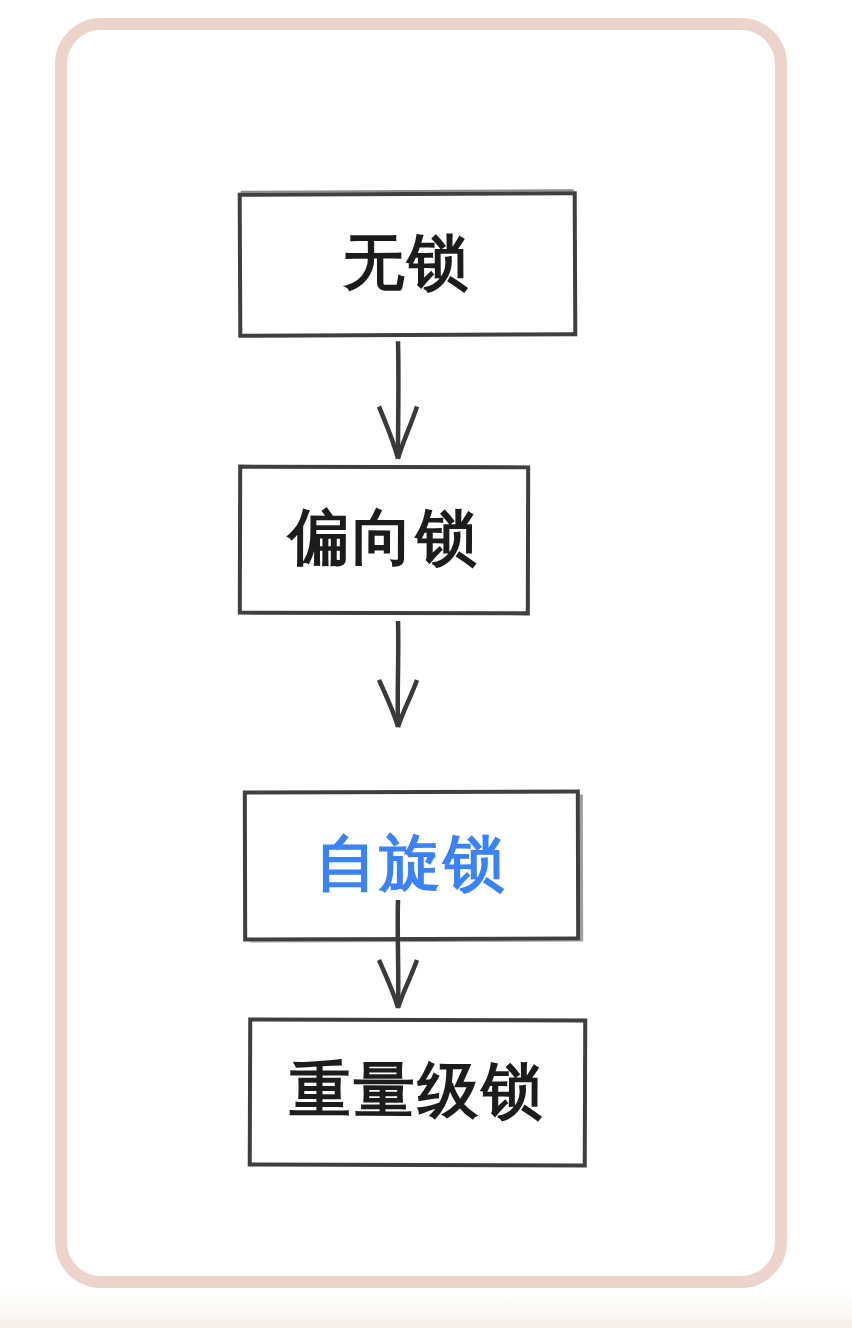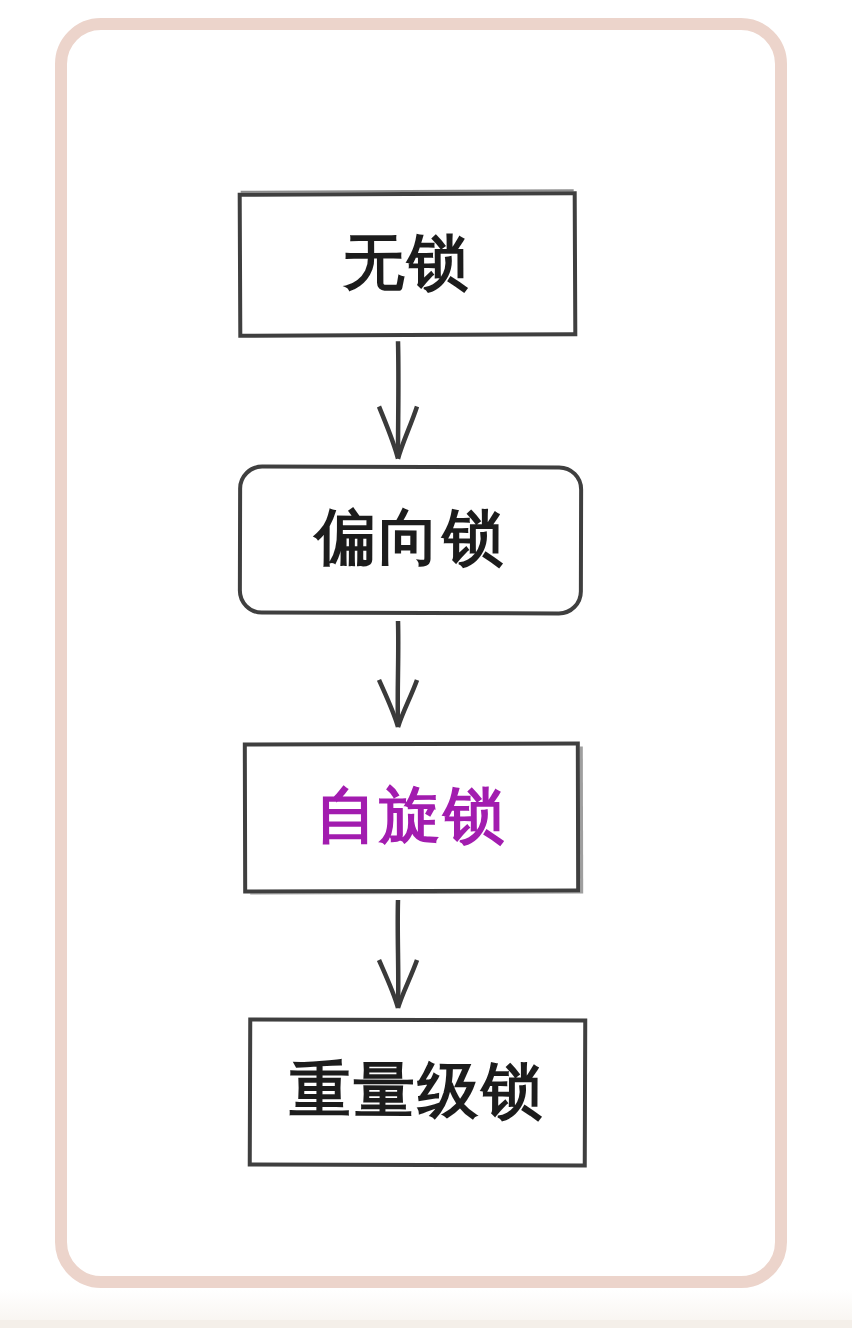--- a/index.html
+++ b/index.html
@@ -41,23 +41,22 @@
   .node .label {
     white-space: nowrap;
     transform: translateY(-2px);
   }
   #node-no-lock {
     left: 238px; top: 192px; width: 339px; height: 145px;
     transform: rotate(-0.25deg);
     box-shadow: 0 -5px 0 -3px rgba(80,80,80,.65);
   }
   #node-biased-lock {
-    left: 238px; top: 465px; width: 345px; height: 150px;
+    left: 238px; top: 465px; width: 292px; height: 150px;
     transform: rotate(0.15deg);
-    border-radius: 24px;
   }
   #node-spin-lock {
     left: 243px; top: 742px; width: 337px; height: 151px;
     transform: rotate(-0.15deg);
     box-shadow: 5px 3px 0 -2px rgba(80,80,80,.55);
   }
   #node-heavyweight-lock {
     left: 248px; top: 1018px; width: 339px; height: 149px;
     transform: rotate(0.2deg);
   }
@@ -118,21 +117,21 @@
   <span class="label">偏向锁</span>
 </div>
 
 <div class="arrow" id="arrow-2">
   <svg viewBox="0 0 60 114" preserveAspectRatio="none">
     <path d="M30,3 C31,38 29,74 30,107" style="stroke: rgb(58, 58, 58);"></path>
     <path d="M11,63 C18,79 26,96 30,111 M49,63 C43,80 34,97 30,111" style="stroke: rgb(58, 58, 58);"></path>
   </svg>
 </div>
 
-<div class="node" id="node-spin-lock" style="border-color: rgb(63, 63, 63); color: #a21caf;">
+<div class="node" id="node-spin-lock" style="border-color: rgb(63, 63, 63); color: #3b82f6; margin-top: 48px;">
   <span class="label">自旋锁</span>
 </div>
 
 <div class="arrow" id="arrow-3">
   <svg viewBox="0 0 60 114" preserveAspectRatio="none">
     <path d="M30,3 C29,38 31,74 30,107" style="stroke: rgb(58, 58, 58);"></path>
     <path d="M11,63 C18,79 26,96 30,111 M49,63 C43,80 34,97 30,111" style="stroke: rgb(58, 58, 58);"></path>
   </svg>
 </div>
 

